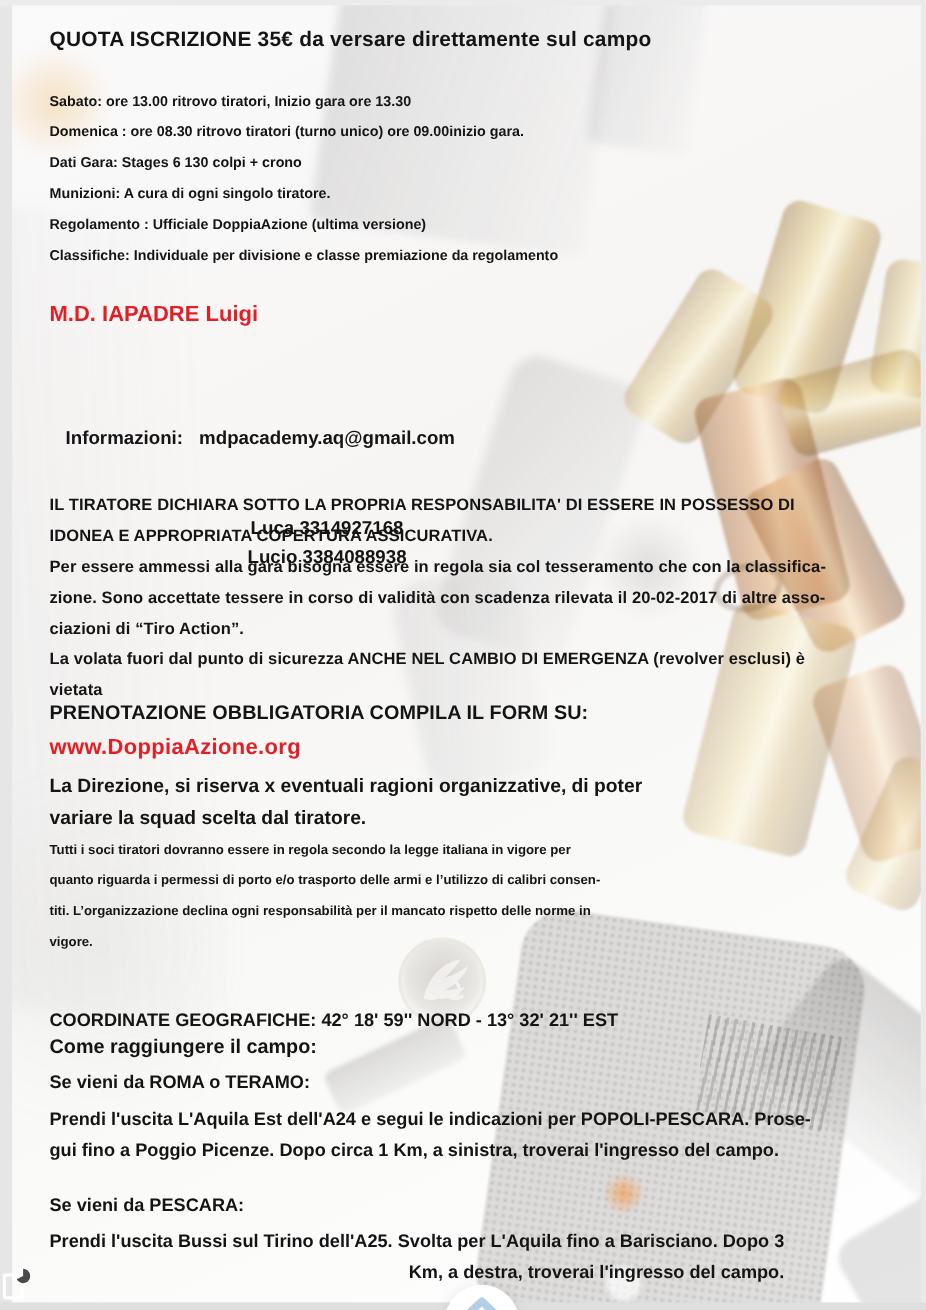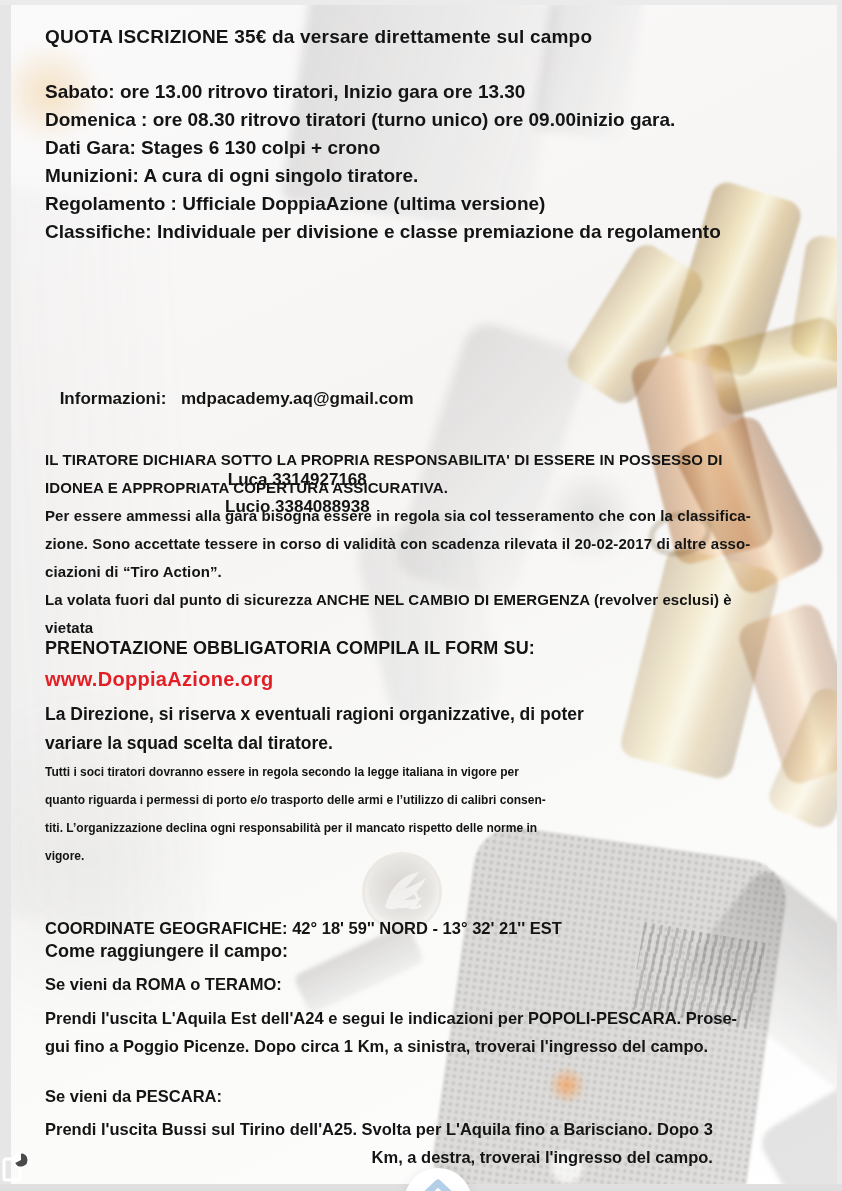--- a/index.html
+++ b/index.html
@@ -73,21 +73,21 @@
   .edge{position:absolute;z-index:2;}
   .edge-left{left:0;top:0;width:11px;height:100%;background:#e7e6e6;}
   .edge-top{left:0;top:0;width:100%;height:5px;background:#ecebeb;}
   .edge-right{right:0;top:0;width:5px;height:100%;background:#eaeaea;}
   .edge-bottom{left:0;bottom:0;width:100%;height:7px;background:#e0dfdf;}
 
   
   .txt{position:absolute;left:45px;z-index:3;font-weight:bold;color:#141414;white-space:pre;}
   .ln{white-space:pre;}
   #heading{top:26px;font-size:19px;letter-spacing:.2px;}
-  #schedule{top:78px;font-size:19px;}
+  #schedule{top:78px;font-size:13px;}
   #schedule .ln{line-height:28px;}
   #director{top:275px;font-size:20px;color:var(--accent-red,#e31e24);}
   #info{top:331px;font-size:17px;line-height:27px;text-align:center;}
   #info .row1{display:flex;}
   #info .lbl{width:136px;}
   #info .contacts{padding-left:136px;}
   #info .contacts .ln{line-height:27px;}
   #disclaimer{top:446px;font-size:15px;letter-spacing:.1px;}
   #disclaimer .ln{line-height:28px;}
   #booking{top:638px;font-size:18px;letter-spacing:.1px;}
@@ -150,20 +150,21 @@
 
   <div class="edge edge-left"></div>
   <div class="edge edge-top"></div>
   <div class="edge edge-right"></div>
   <div class="edge edge-bottom"></div>
 
   <div class="txt" id="heading">QUOTA ISCRIZIONE 35€ da versare direttamente sul campo</div>
 
   <div class="txt" id="schedule"><div class="ln">Sabato: ore 13.00 ritrovo tiratori, Inizio gara ore 13.30</div><div class="ln">Domenica : ore 08.30 ritrovo tiratori (turno unico) ore 09.00inizio gara.</div><div class="ln">Dati Gara: Stages 6 130 colpi + crono</div><div class="ln">Munizioni: A cura di ogni singolo tiratore.</div><div class="ln">Regolamento : Ufficiale DoppiaAzione (ultima versione)</div><div class="ln">Classifiche: Individuale per divisione e classe premiazione da regolamento</div></div>
 
+  <div class="txt" id="director">M.D. IAPADRE Luigi</div>
 
   <div class="txt" id="info">
     <div class="row1">
       <div class="lbl">Informazioni:</div>
       <div>mdpacademy.aq@gmail.com</div>
     </div>
     <div class="contacts"><div class="ln">Luca 3314927168</div><div class="ln">Lucio 3384088938</div></div>
   </div>
 
   <div class="txt" id="disclaimer"><div class="ln">IL TIRATORE DICHIARA SOTTO LA PROPRIA RESPONSABILITA' DI ESSERE IN POSSESSO DI</div><div class="ln">IDONEA E APPROPRIATA COPERTURA ASSICURATIVA.</div><div class="ln">Per essere ammessi alla gara bisogna essere in regola sia col tesseramento che con la classifica-</div><div class="ln">zione. Sono accettate tessere in corso di validità con scadenza rilevata il 20-02-2017 di altre asso-</div><div class="ln">ciazioni di “Tiro Action”.</div><div class="ln">La volata fuori dal punto di sicurezza ANCHE NEL CAMBIO DI EMERGENZA (revolver esclusi) è</div><div class="ln">vietata</div></div>

